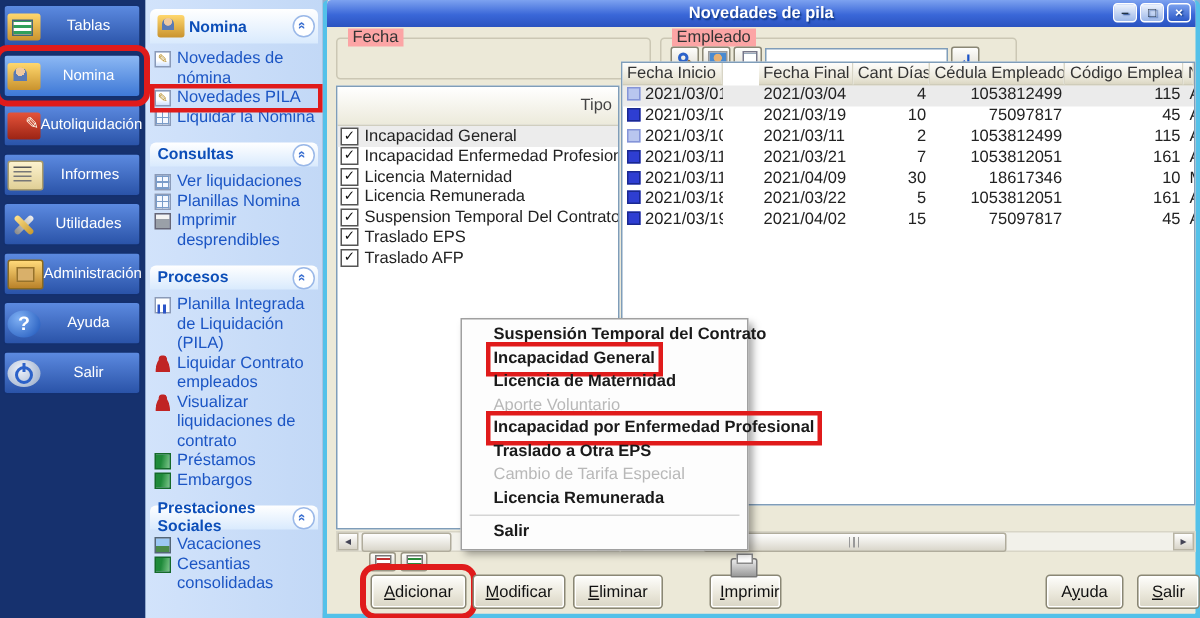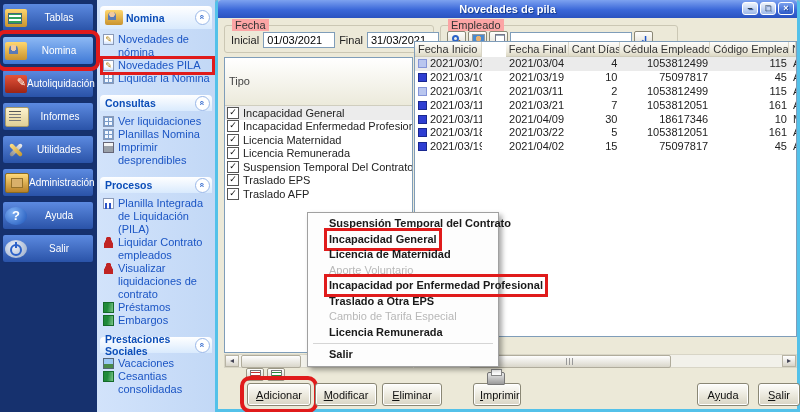--- a/index.html
+++ b/index.html
@@ -106,21 +106,21 @@
           transform:rotate(40deg);}
   .per::before{content:"";position:absolute;left:3px;top:2px;width:11px;height:12px;border:1px solid #999;
           background:radial-gradient(circle at 50% 30%,#e8b070 0 2.5px,#4a8ad0 3px);}
   .doc::before{content:"";position:absolute;left:5px;top:2px;width:8px;height:12px;background:#fff;
           border:1px solid #778;box-shadow:inset 0 3px 0 -2px #9ab,inset 0 6px 0 -5px #9ab;}
   .goarrow{color:#1b53c8;font-weight:bold;font-size:12px;line-height:14px;}
 
   .tipolist{position:absolute;left:6px;top:57px;width:189px;height:296px;background:#fff;
             border:1px solid #7f9db9;box-sizing:border-box;overflow:hidden;}
   .tipohead{height:15px;line-height:15px;border-bottom:1px solid #d0cebf;
-            background:linear-gradient(#fff,#eceadb);padding:16px 4px;color:#444;}
+            background:linear-gradient(#fff,#eceadb);padding:5px 4px;color:#444;text-align:right;}
   .titem{display:flex;align-items:center;gap:4px;height:13.5px;padding:0 2px;white-space:nowrap;
          overflow:hidden;cursor:pointer;}
   .titem.shaded{background:#ececec;}
   .cbx{width:10px;height:10px;border:1px solid #555;background:#fff;flex:0 0 10px;
        font-size:9px;line-height:9px;text-align:center;color:#111;}
 
   .dtable{position:absolute;left:196px;top:41px;width:383px;height:296px;background:#fff;
           border:1px solid #7f9db9;box-sizing:border-box;overflow:hidden;}
   .thead{display:flex;height:15px;}
   .th{background:linear-gradient(#fefdfb,#ebe8da 70%,#dcd8c4);border-right:1px solid #d8d5c6;
@@ -316,26 +316,20 @@
       <span>Novedades de pila</span>
       <span class="winbtns">
         <span class="winbtn">–</span>
         <span class="winbtn">□</span>
         <span class="winbtn close">×</span>
       </span>
     </div>
 
     <div class="fieldset fs-fecha">
       <span class="legend">Fecha</span>
-      <div class="fsrow">
-        <span>Inicial</span>
-        <input class="xinput" style="width: 72px;" value="01/03/2021">
-        <span>Final</span>
-        <input class="xinput" style="width: 72px;" value="31/03/2021">
-      </div>
     </div>
 
     <div class="fieldset fs-emp">
       <span class="legend">Empleado</span>
       <div class="fsrow" style="padding-top:5px;gap:2px;">
         <button class="minibtn2 mag"></button>
         <button class="minibtn2 per"></button>
         <button class="minibtn2 doc"></button>
         <input class="xinput" style="width: 122px;" value="">
         <button class="minibtn2">

